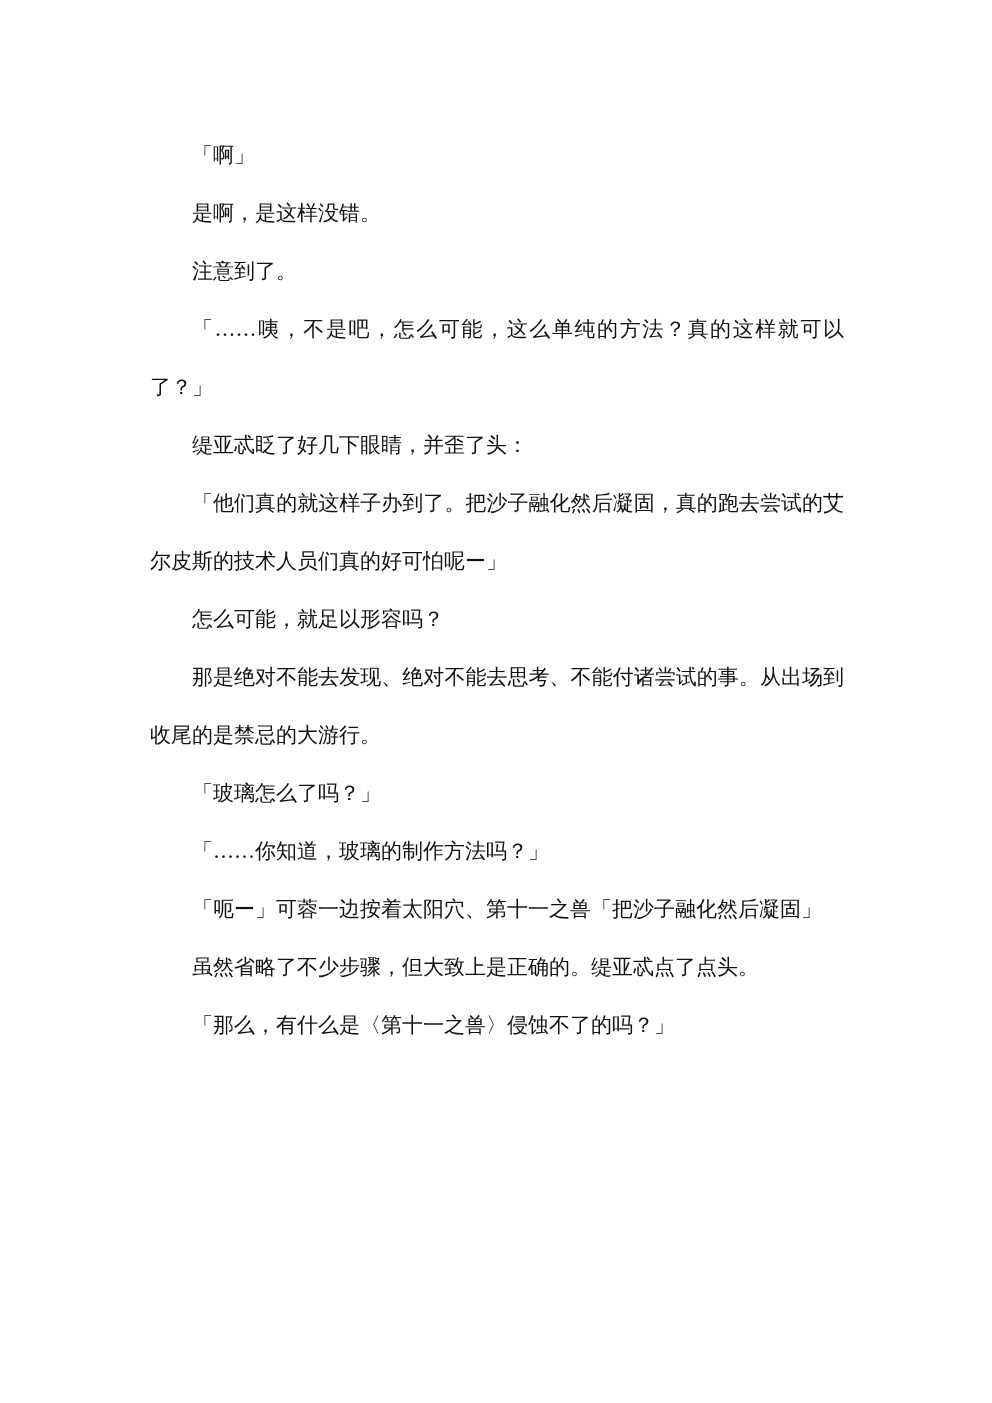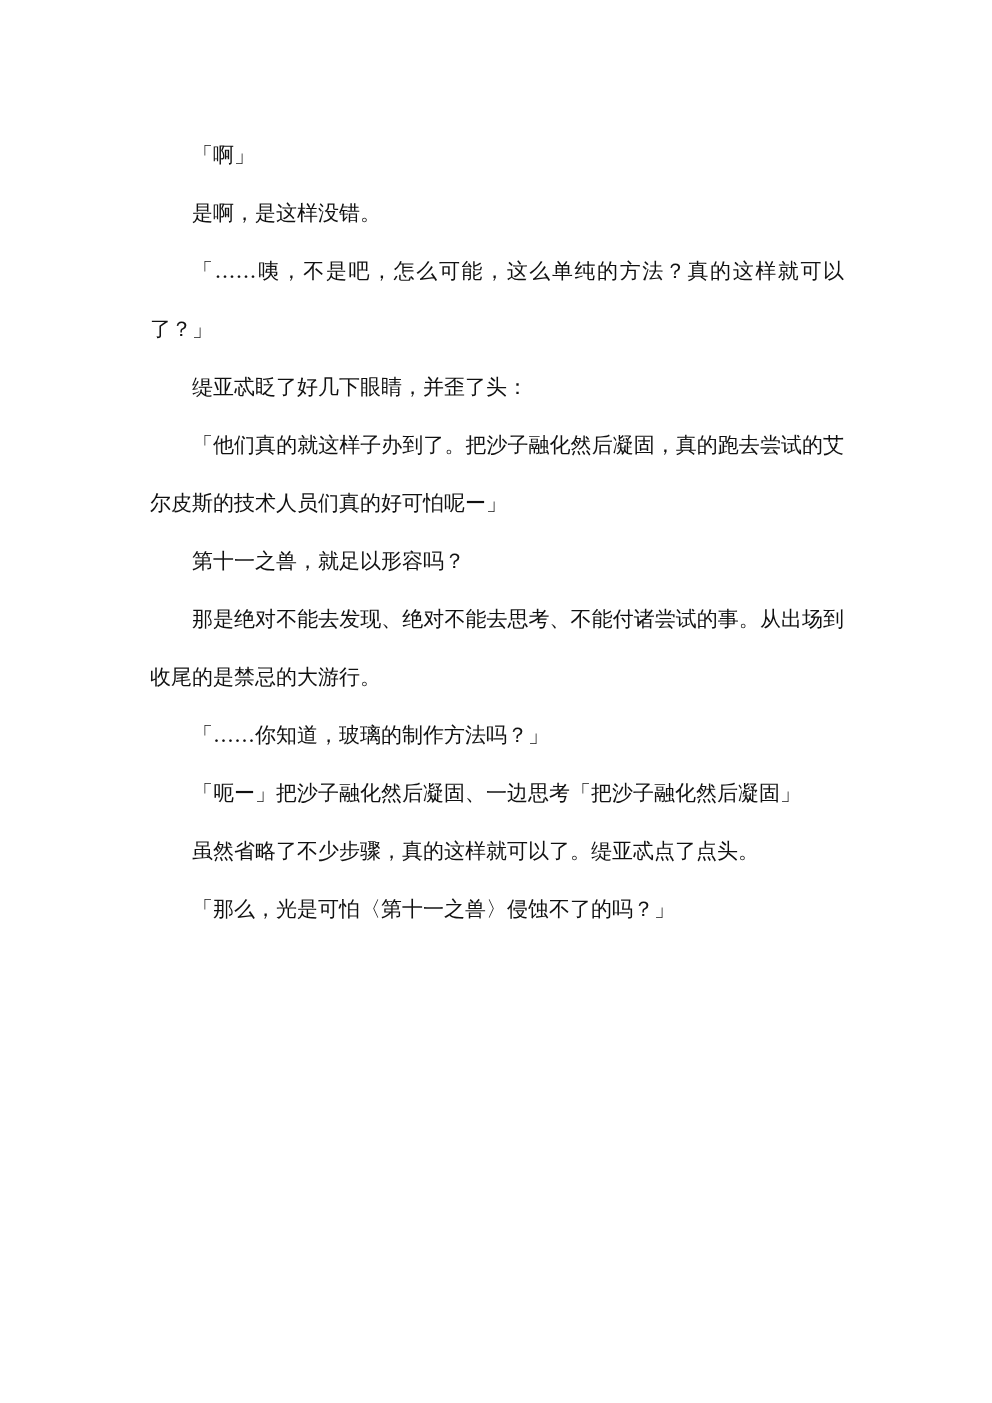--- a/index.html
+++ b/index.html
@@ -20,22 +20,24 @@
     text-align: justify;
     word-break: break-all;
   }
 </style>
 </head>
 <body>
 
 <div class="page">
   <p class="para">「啊」</p>
   <p class="para">是啊，是这样没错。</p>
+  <p class="para">注意到了。</p>
   <p class="para">「……咦，不是吧，怎么可能，这么单纯的方法？真的这样就可以了？」</p>
   <p class="para">缇亚忒眨了好几下眼睛，并歪了头：</p>
   <p class="para">「他们真的就这样子办到了。把沙子融化然后凝固，真的跑去尝试的艾尔皮斯的技术人员们真的好可怕呢ー」</p>
-  <p class="para">第十一之兽，就足以形容吗？</p>
+  <p class="para">怎么可能，就足以形容吗？</p>
   <p class="para">那是绝对不能去发现、绝对不能去思考、不能付诸尝试的事。从出场到收尾的是禁忌的大游行。</p>
+  <p class="para">「玻璃怎么了吗？」</p>
   <p class="para">「……你知道，玻璃的制作方法吗？」</p>
-  <p class="para">「呃ー」把沙子融化然后凝固、一边思考「把沙子融化然后凝固」</p>
-  <p class="para">虽然省略了不少步骤，真的这样就可以了。缇亚忒点了点头。</p>
-  <p class="para">「那么，光是可怕〈第十一之兽〉侵蚀不了的吗？」</p>
+  <p class="para">「呃ー」可蓉一边按着太阳穴、第十一之兽「把沙子融化然后凝固」</p>
+  <p class="para">虽然省略了不少步骤，但大致上是正确的。缇亚忒点了点头。</p>
+  <p class="para">「那么，有什么是〈第十一之兽〉侵蚀不了的吗？」</p>
 </div>
 
 </body></html>

